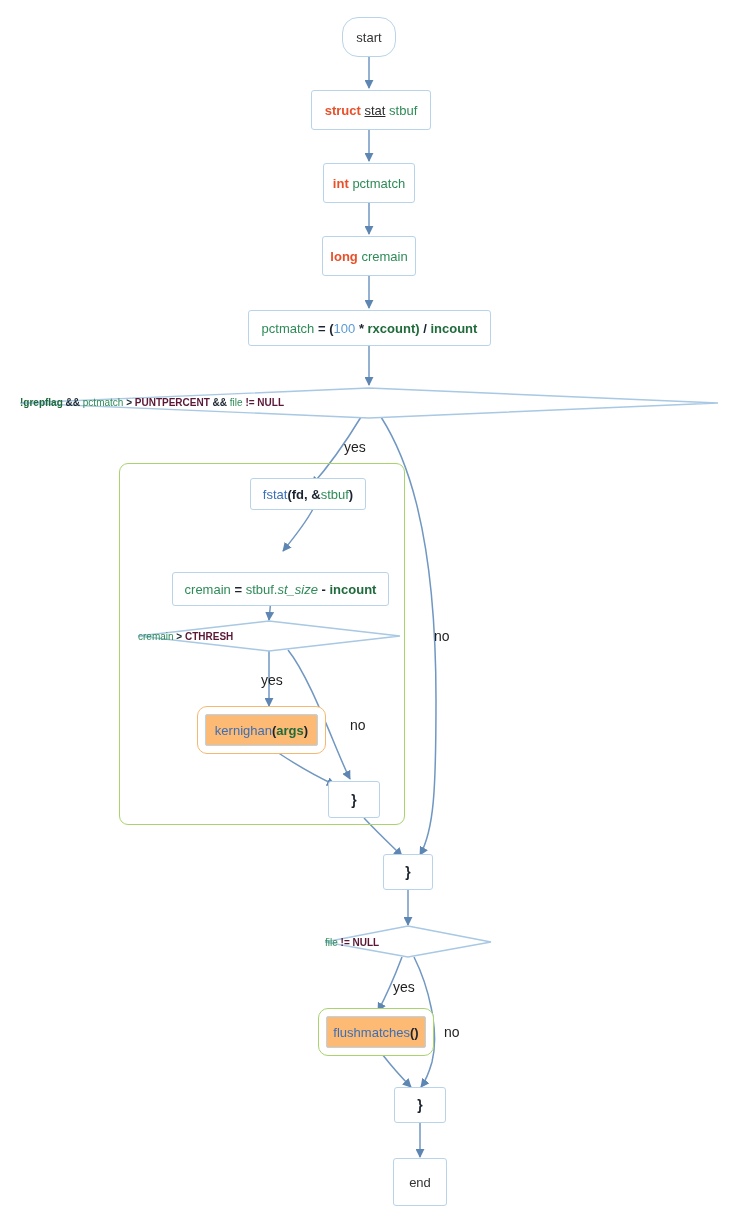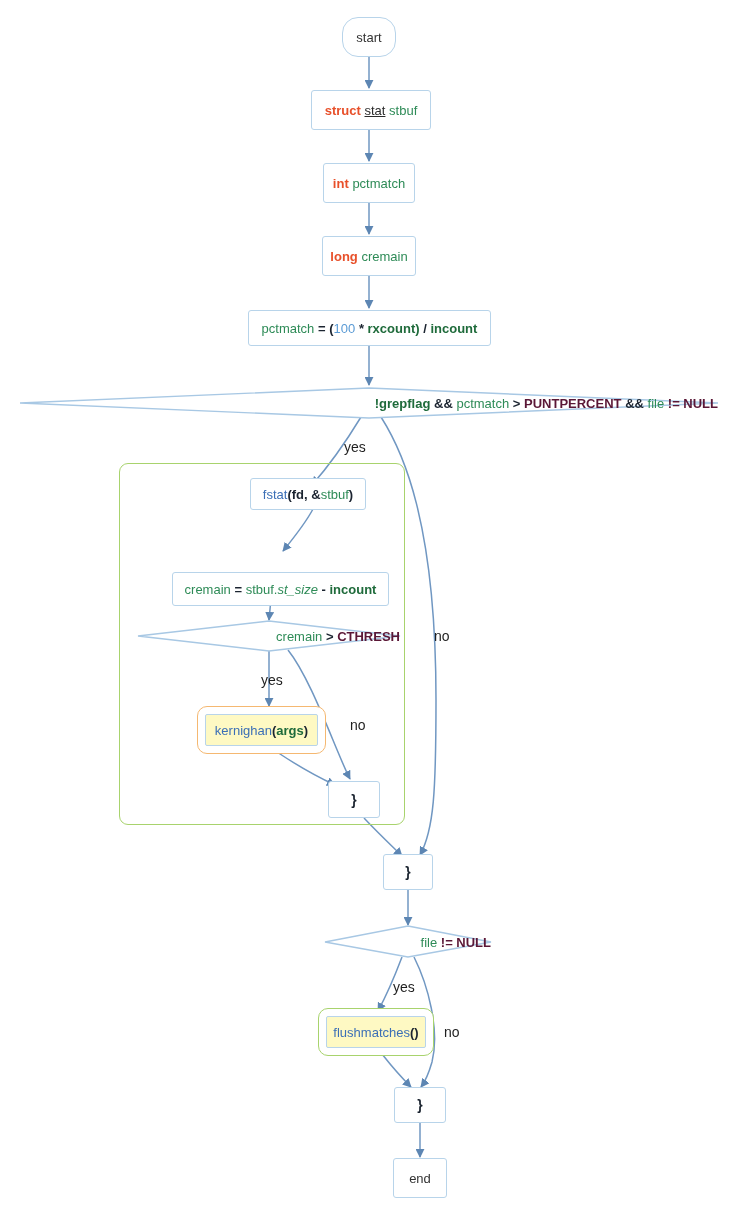--- a/index.html
+++ b/index.html
@@ -54,21 +54,21 @@
     background: #ffffff;
     padding: 7px;
   }
   .node-double.green-ring { border-color: #a8d36d; }
   .node-double > .inner {
     box-sizing: border-box;
     width: 100%;
     height: 100%;
     border: 1.4px solid #b8d4ea;
     border-radius: 2px;
-    background: #fef9c3;
+    background: #fdba74;
     display: flex;
     align-items: center;
     justify-content: center;
     font-size: 13px;
     white-space: nowrap;
   }
 
   
   .subgraph {
     position: absolute;
@@ -76,22 +76,22 @@
     border: 1.5px solid #a8d36d;
     border-radius: 9px;
     background: transparent;
   }
 
   
   .diamond-label {
     position: absolute;
     display: flex;
     align-items: center;
-    justify-content: flex-end;
-    font-size: 13px;
+    justify-content: flex-start;
+    font-size: 10px;
     white-space: nowrap;
     line-height: 1;
     pointer-events: none;
   }
 
   
   .edge-label {
     position: absolute;
     font-size: 14px;
     color: #1f1f1f;
@@ -226,21 +226,21 @@
       <span>
         <span class="t-fn">flushmatches</span><span class="t-op">()</span>
       </span>
     </div>
   </div>
 
   <div class="node" style="left:394px; top:1087px; width:52px; height:36px;">
     <span class="t-brace">}</span>
   </div>
 
-  <div class="node" style="left:393px; top:1158px; width:54px; height:40px;">
+  <div class="node" style="left:393px; top:1158px; width:54px; height:48px;">
     <span>end</span>
   </div>
 
   <div class="edge-label" style="left:344px; top:440px;">yes</div>
   <div class="edge-label" style="left:434px; top:629px;">no</div>
   <div class="edge-label" style="left:261px; top:673px;">yes</div>
   <div class="edge-label" style="left:350px; top:718px;">no</div>
   <div class="edge-label" style="left:393px; top:980px;">yes</div>
   <div class="edge-label" style="left:444px; top:1025px;">no</div>
 

